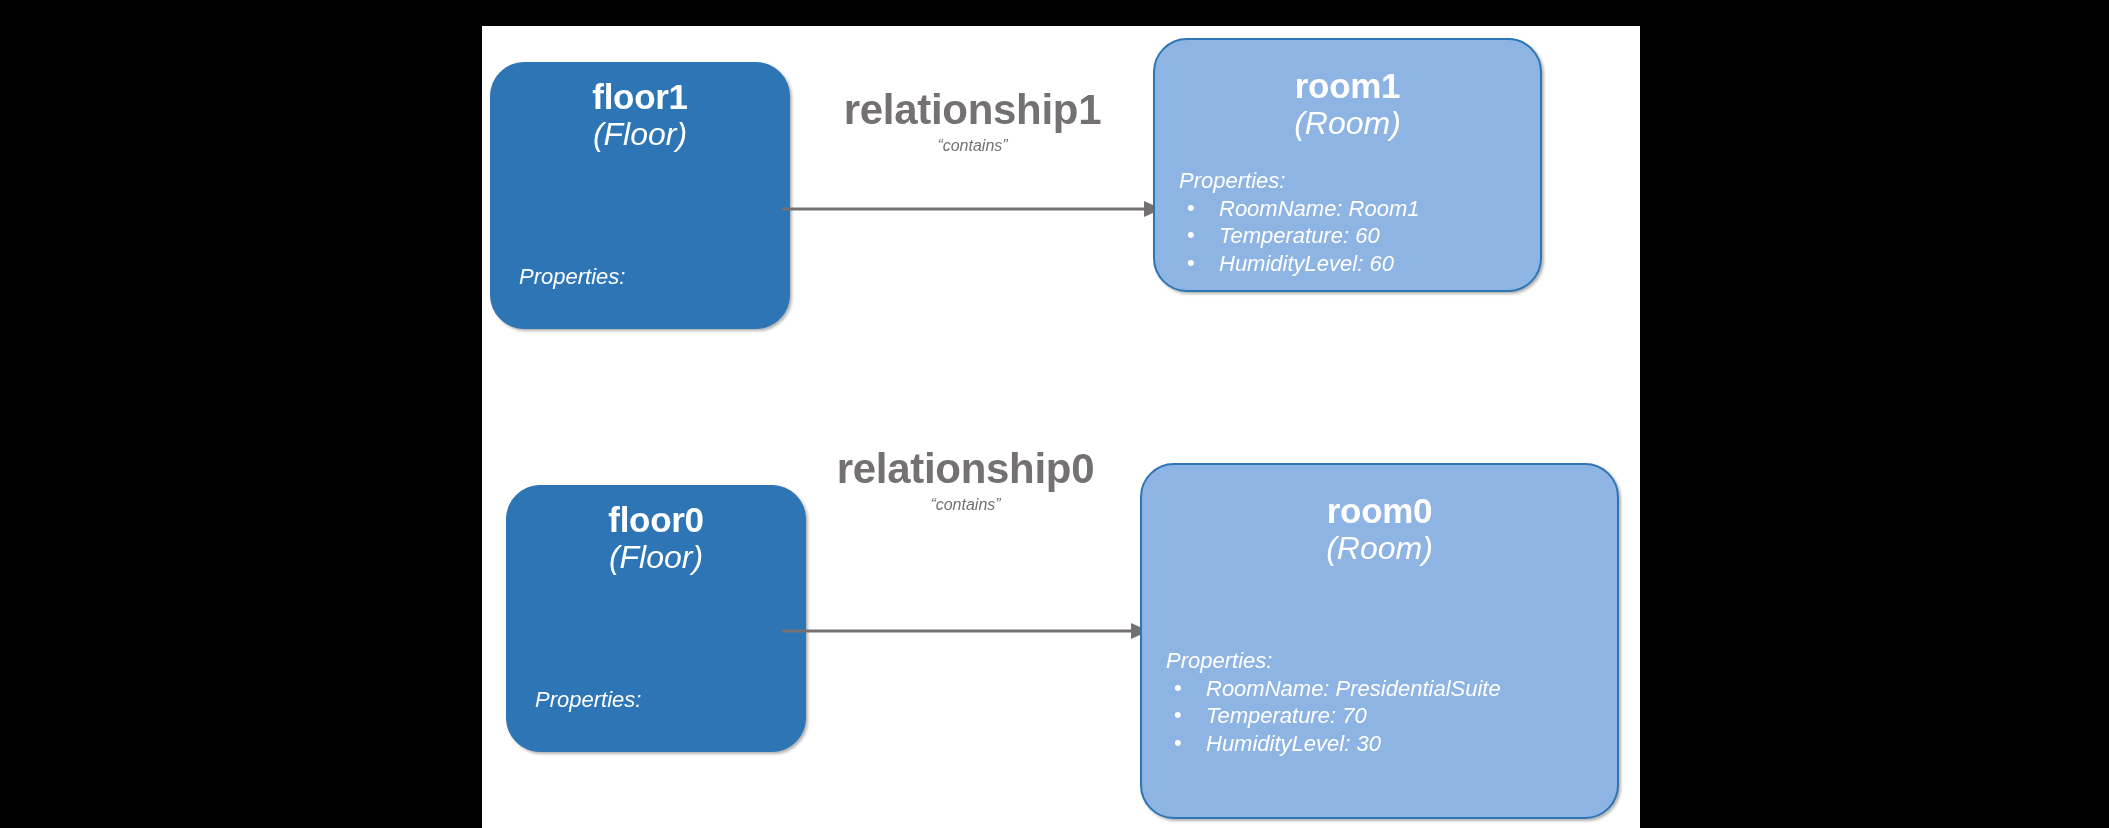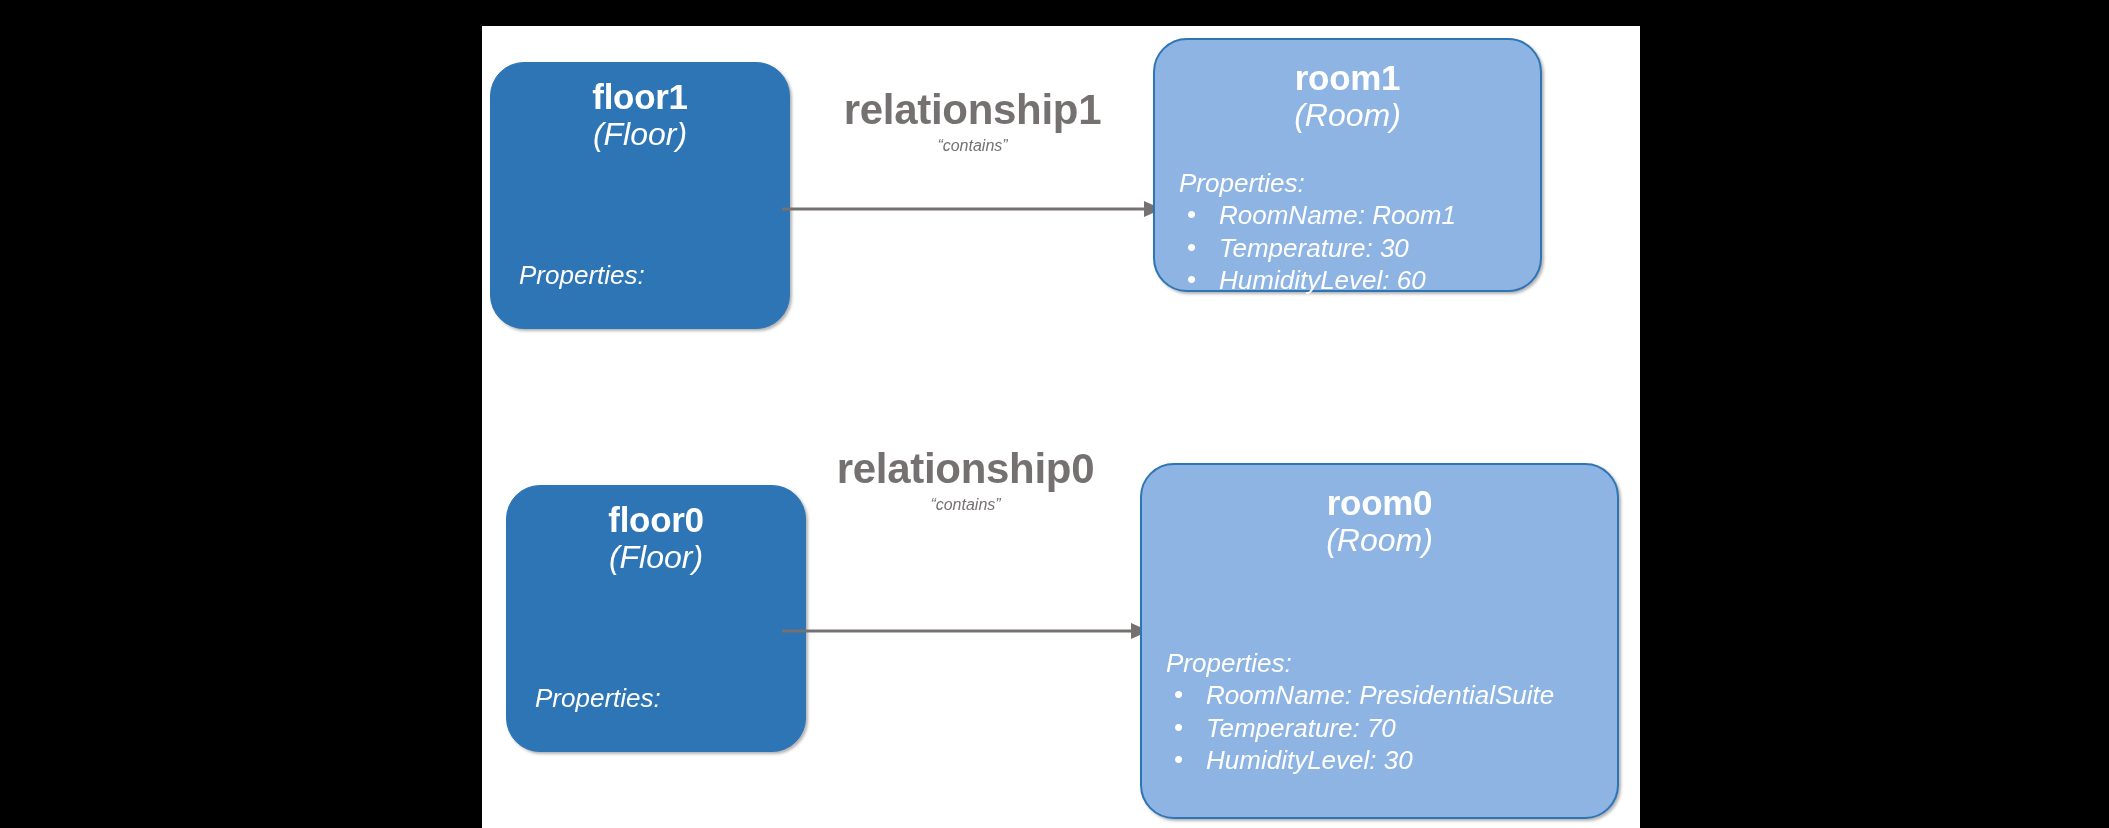--- a/index.html
+++ b/index.html
@@ -61,38 +61,38 @@
   #node-room1  { left: 671px; top: 12px;  width: 389px; height: 254px; }
   
   #node-room0  { left: 658px; top: 437px; width: 479px; height: 356px; }
 
   .node-head {
     text-align: center;
     padding-top: 14px;
     line-height: 1.12;
   }
   #node-room1 .node-head,
-  #node-room0 .node-head { padding-top: 18px; }
+  #node-room0 .node-head { padding-top: 26px; }
 
   .node-title {
     font-weight: bold;
     font-size: 35px;
     letter-spacing: -0.3px;
     display: block;
   }
   .node-subtitle {
     font-style: italic;
     font-size: 32px;
     display: block;
     margin-top: 1px;
   }
 
   .props {
     font-style: italic;
-    font-size: 26px;
+    font-size: 22px;
     line-height: 1.17;
   }
 
   
   .node.floor .props {
     position: absolute;
     left: 28px;
     bottom: 38px;
   }
 
@@ -193,21 +193,21 @@
       </div>
       <div class="props">
         <span class="props-label">Properties:</span>
         <ul class="props-list">
           <li>
             <span class="bullet">•</span>
             <span>RoomName: Room1</span>
           </li>
           <li>
             <span class="bullet">•</span>
-            <span>Temperature: 30</span>
+            <span>Temperature: 60</span>
           </li>
           <li>
             <span class="bullet">•</span>
             <span>HumidityLevel: 60</span>
           </li>
         </ul>
       </div>
     </div>
 
     <div class="node floor" id="node-floor0">

